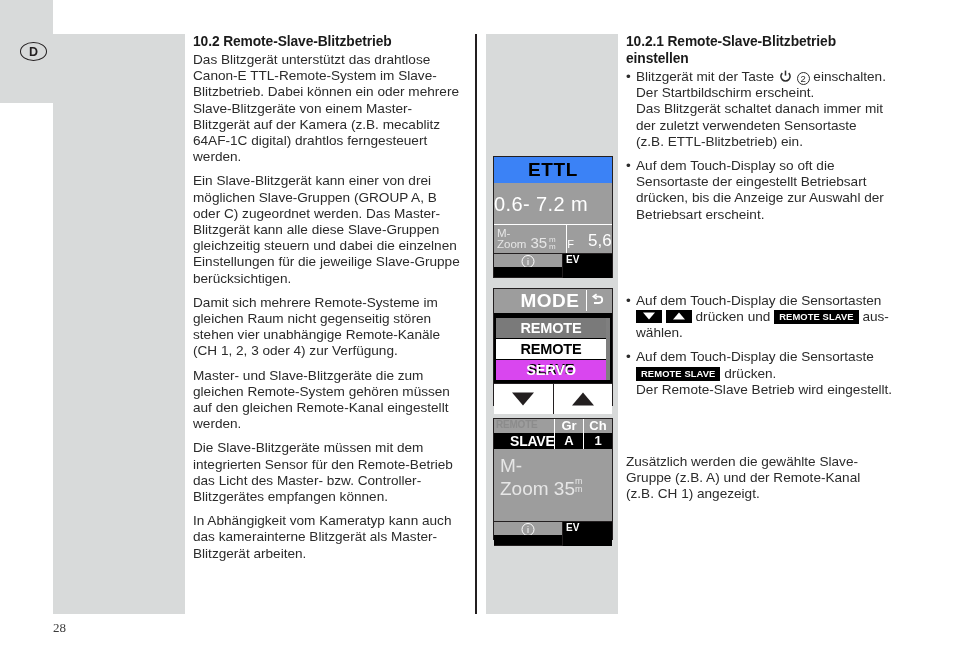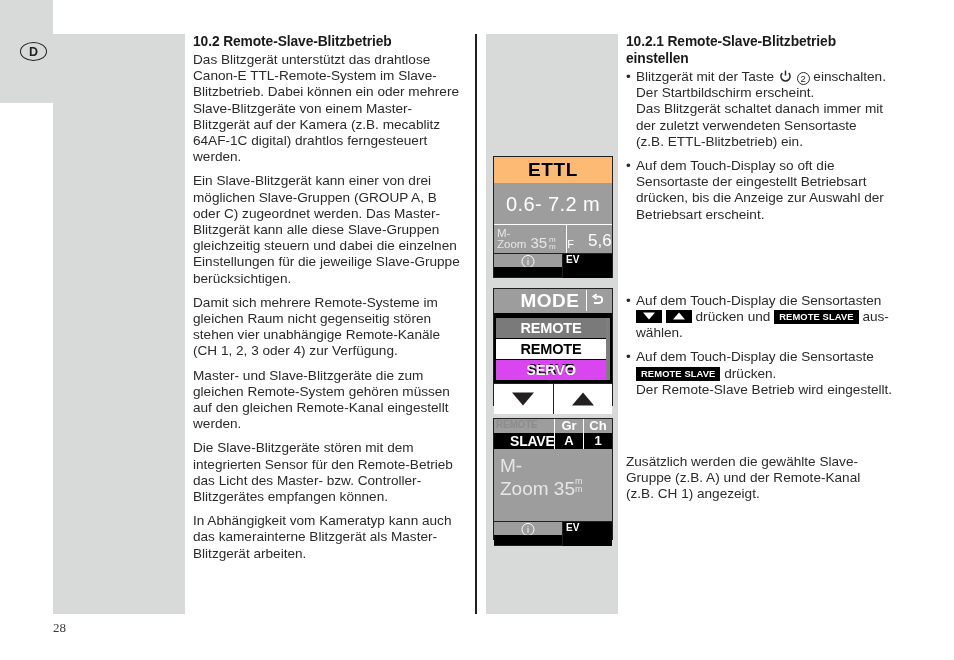--- a/index.html
+++ b/index.html
@@ -168,32 +168,32 @@
     border: 1.5px solid #231f20;
     box-sizing: border-box;
     font-family: "Liberation Sans", sans-serif;
   }
   .lcd-1 { top: 156px; height: 122px; }
   .lcd-2 { top: 288px; height: 118px; }
   .lcd-3 { top: 418px; height: 122px; }
 
   
   .lcd1-title {
-    background: #fdba74;
+    background: #3b82f6;
     color: #000000;
     text-align: center;
     font-size: 19px;
     font-weight: bold;
     letter-spacing: 0.6px;
     height: 26px;
     line-height: 26px;
   }
   .lcd1-dist {
     color: #ffffff;
-    text-align: center;
+    text-align: left;
     font-size: 20px;
     height: 41px;
     line-height: 43px;
     letter-spacing: 0.4px;
   }
   .lcd1-mid {
     display: flex;
     border-top: 1.5px solid #ffffff;
     height: 28px;
   }
@@ -450,21 +450,21 @@
 
 <div class="locale-badge">D</div>
 <div class="page-number">28</div>
 
 <div class="col-text col-left-text">
   <h2>10.2 Remote-Slave-Blitzbetrieb</h2>
   <p>Das Blitzgerät unterstützt das drahtlose Canon-E TTL-Remote-System im Slave-Blitzbetrieb. Dabei können ein oder mehrere Slave-Blitzgeräte von einem Master-Blitzgerät auf der Kamera (z.B. mecablitz 64AF-1C digital) drahtlos ferngesteuert werden.</p>
   <p>Ein Slave-Blitzgerät kann einer von drei möglichen Slave-Gruppen (GROUP A, B oder C) zugeordnet werden. Das Master-Blitzgerät kann alle diese Slave-Gruppen gleichzeitig steuern und dabei die einzelnen Einstellungen für die jeweilige Slave-Gruppe berücksichtigen.</p>
   <p>Damit sich mehrere Remote-Systeme im gleichen Raum nicht gegenseitig stören stehen vier unabhängige Remote-Kanäle (CH 1, 2, 3 oder 4) zur Verfügung.</p>
   <p>Master- und Slave-Blitzgeräte die zum gleichen Remote-System gehören müssen auf den gleichen Remote-Kanal eingestellt werden.</p>
-  <p>Die Slave-Blitzgeräte stören mit dem integrierten Sensor für den Remote-Betrieb  das Licht des Master- bzw. Controller-Blitzgerätes empfangen können.</p>
+  <p>Die Slave-Blitzgeräte müssen mit dem integrierten Sensor für den Remote-Betrieb  das Licht des Master- bzw. Controller-Blitzgerätes empfangen können.</p>
   <p>In Abhängigkeit vom Kameratyp kann auch das kamerainterne Blitzgerät als Master-Blitzgerät arbeiten.</p>
 </div>
 
 <div class="lcd lcd-1">
   <div class="lcd1-title">ETTL</div>
   <div class="lcd1-dist">0.6- 7.2 m</div>
   <div class="lcd1-mid">
     <div class="lcd1-zoom">
       <span class="zoom-label">
         <span class="l1">M-</span>

